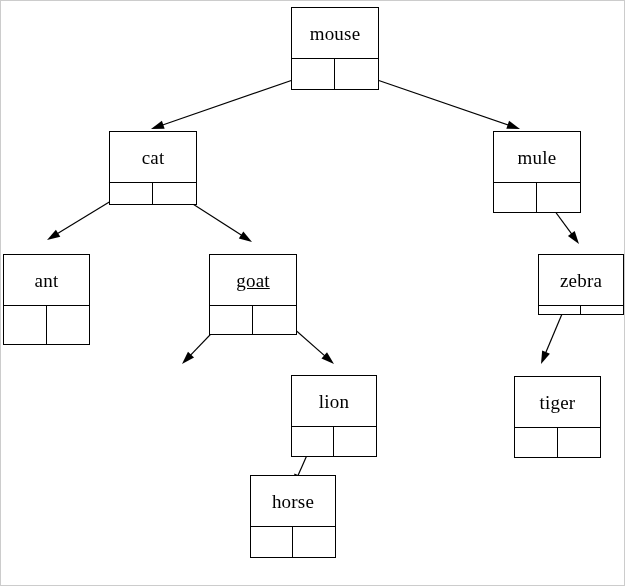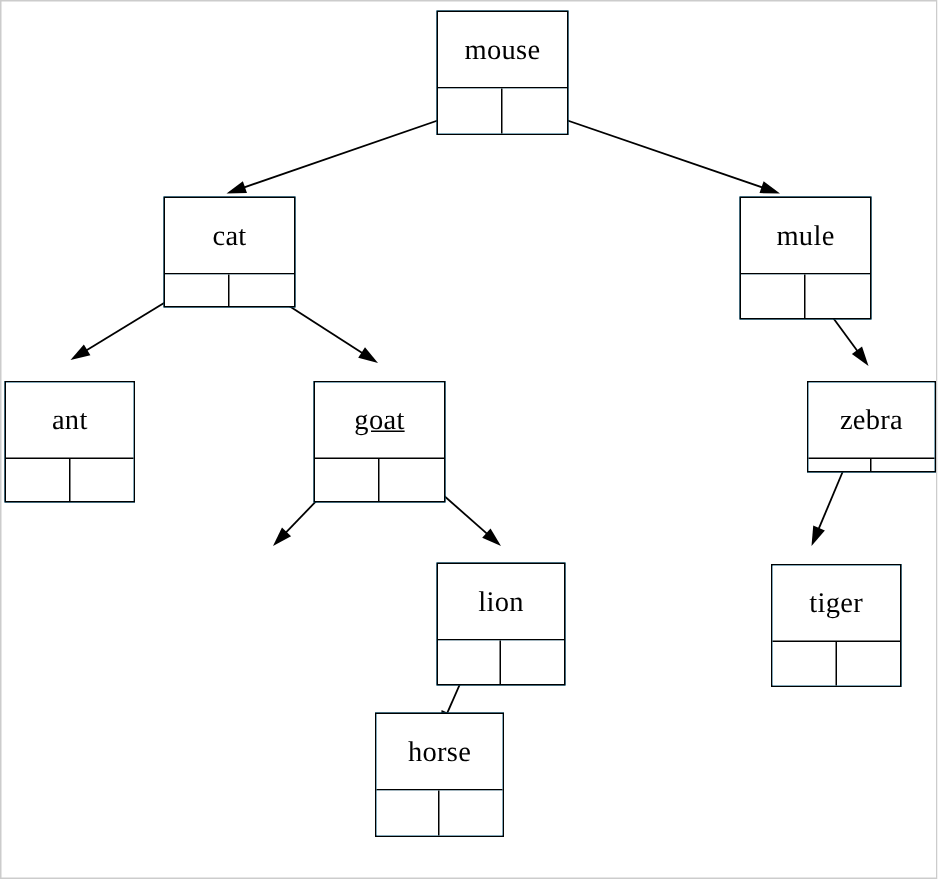--- a/index.html
+++ b/index.html
@@ -22,21 +22,21 @@
     left: 0;
     top: 0;
     width: 625px;
     height: 586px;
     pointer-events: none;
   }
   .node {
     position: absolute;
     box-sizing: border-box;
     border: 1px solid #000000;
-    background: #0ea5e9;
+    background: #f0abfc;
     display: flex;
     flex-direction: column;
   }
   .node-label {
     flex: 0 0 auto;
     display: flex;
     align-items: center;
     justify-content: center;
     box-sizing: border-box;
     border-bottom: 1px solid #000000;
@@ -117,21 +117,21 @@
         <div class="ptr-cell right"></div>
       </div>
     </div>
     <div class="node" style="left: 476px; top: 130px; width: 88px; height: 82px; margin-left: 16px;">
       <div class="node-label" style="height: 51px;">mule</div>
       <div class="node-ptrs">
         <div class="ptr-cell left"></div>
         <div class="ptr-cell right"></div>
       </div>
     </div>
-    <div class="node" style="left: 2px; top: 253px; width: 87px; height: 81px;">
+    <div class="node" style="left: 2px; top: 253px; width: 87px; height: 91px;">
       <div class="node-label" style="height: 51px;">ant</div>
       <div class="node-ptrs">
         <div class="ptr-cell left"></div>
         <div class="ptr-cell right"></div>
       </div>
     </div>
     <div class="node" style="left: 208px; top: 253px; width: 88px; height: 81px;">
       <div class="node-label" style="height: 51px; text-decoration: underline;">goat</div>
       <div class="node-ptrs">
         <div class="ptr-cell left"></div>

